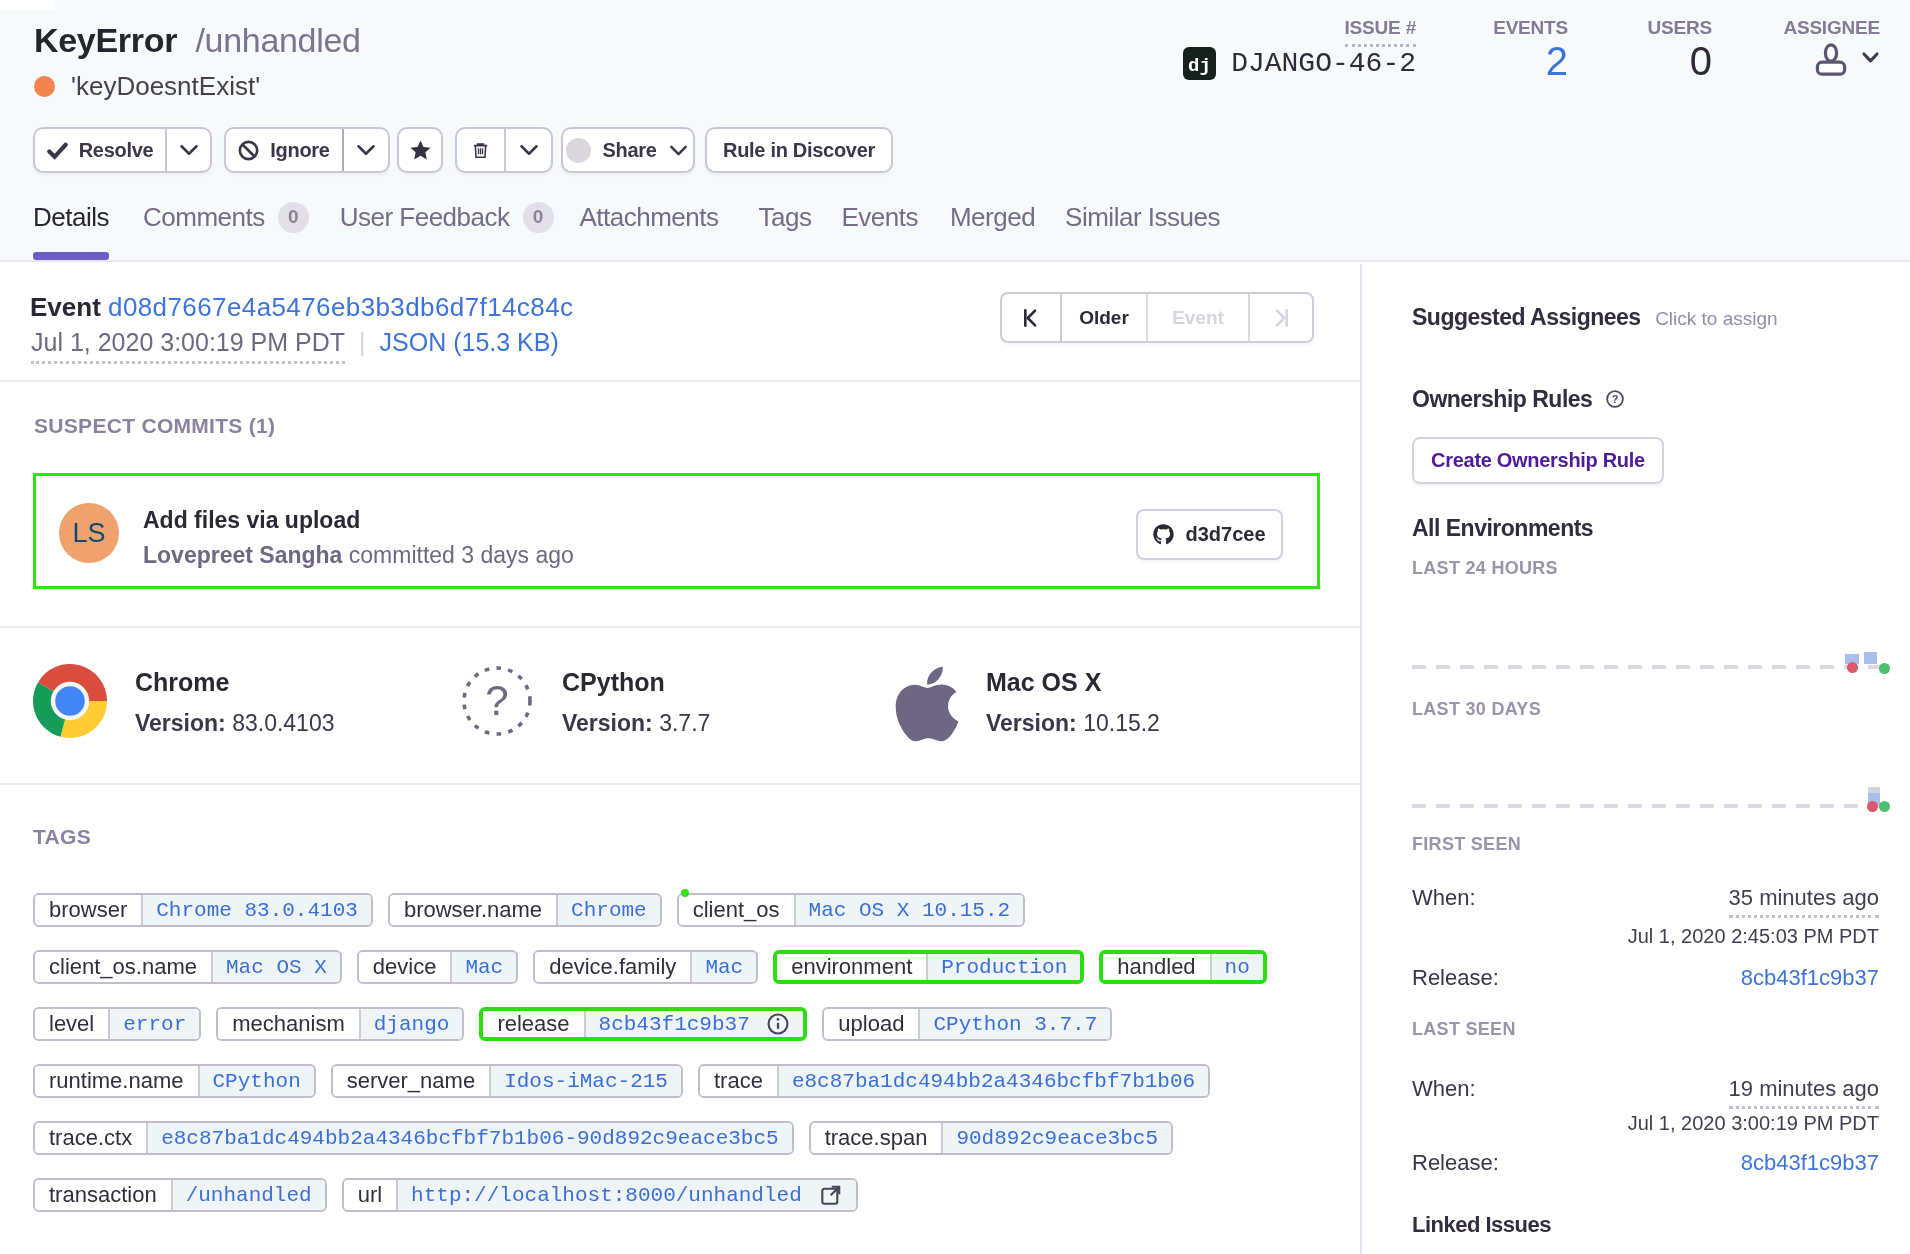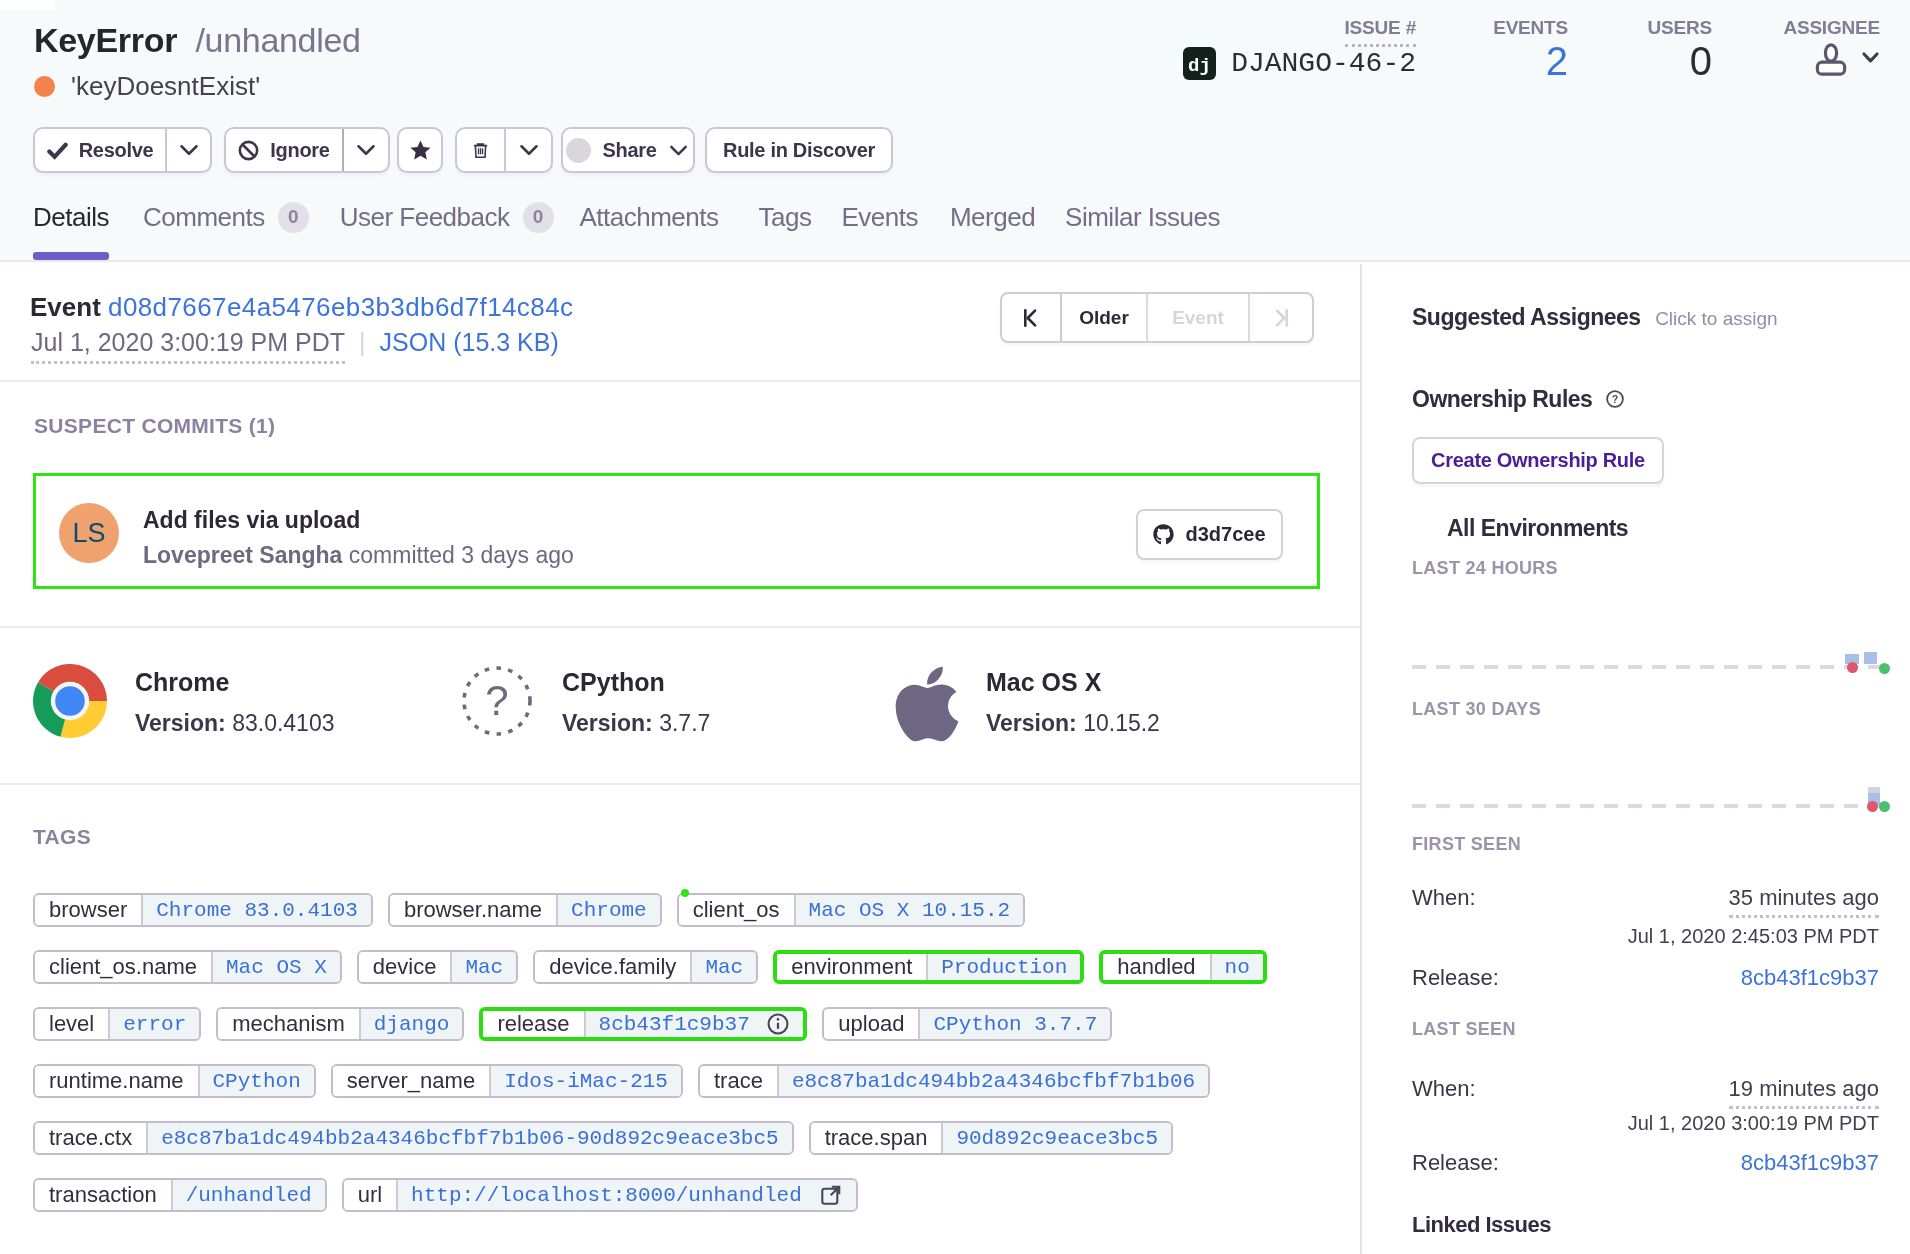--- a/index.html
+++ b/index.html
@@ -350,21 +350,21 @@
   <div class="sb" style="top:40px;white-space:nowrap;"><span class="sbh">Suggested Assignees</span> <span style="font-size:19px;color:#958da6;margin-left:10px;">Click to assign</span></div>
   <div class="sb" style="top:122px;white-space:nowrap;"><span class="sbh">Ownership Rules</span>
     <svg width="18" height="18" viewBox="0 0 16 16" style="vertical-align:-1px;margin-left:9px;">
         <circle cx="8" cy="8" r="7" stroke="#4f4960" stroke-width="1.6" fill="none"></circle>
         <text x="8" y="11.6" text-anchor="middle" font-size="9.5" font-weight="bold" fill="#4f4960" font-family="Liberation Sans">?</text>
       </svg>
   </div>
   <div class="sb" style="top:173px;">
     <div style="width:252px;height:47px;border:2px solid #d8d2de;border-radius:8px;background:#fff;display:flex;align-items:center;justify-content:center;font-size:20px;font-weight:bold;letter-spacing:-0.3px;color:#4c1d95;box-shadow:0 3px 2px rgba(70,60,90,0.05);">Create Ownership Rule</div>
   </div>
-  <div class="sb sbh" style="top:251px;margin-left:35px;">All Environments</div>
+  <div class="sb sbh" style="top:251px;">All Environments</div>
   <div class="sb sblabel" style="top:294px;">LAST 24 HOURS</div>
 
   <div class="sb" style="top:399px;height:16px;right:20px;">
     <div style="position:absolute;left:0;right:0;top:2px;height:4px;background:repeating-linear-gradient(90deg,#dcd9e4 0 14px,transparent 14px 24px);"></div>
     <div style="position:absolute;right:31px;top:-9px;width:14px;height:10px;background:#a9bfe9;"></div>
     <div style="position:absolute;right:13px;top:-11px;width:13px;height:12px;background:#a9bfe9;"></div>
     <div style="position:absolute;right:32px;top:-1px;width:11px;height:11px;border-radius:50%;background:#e0566c;"></div>
     <div style="position:absolute;right:0px;top:0px;width:11px;height:11px;border-radius:50%;background:#4cbe6e;"></div>
   </div>
 

